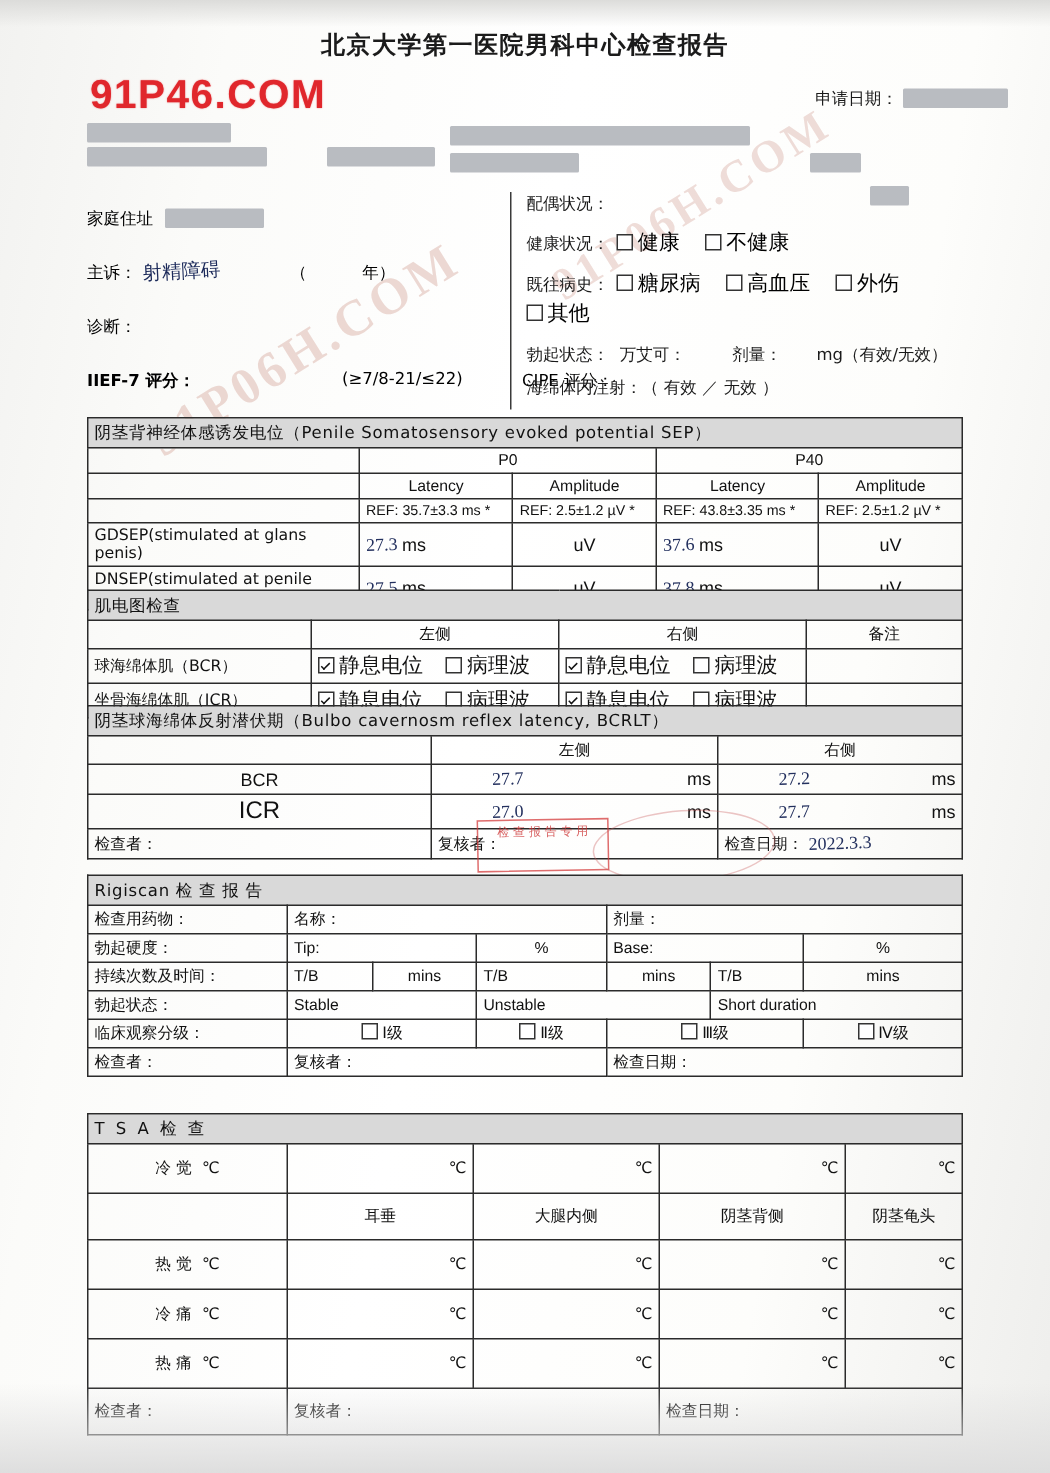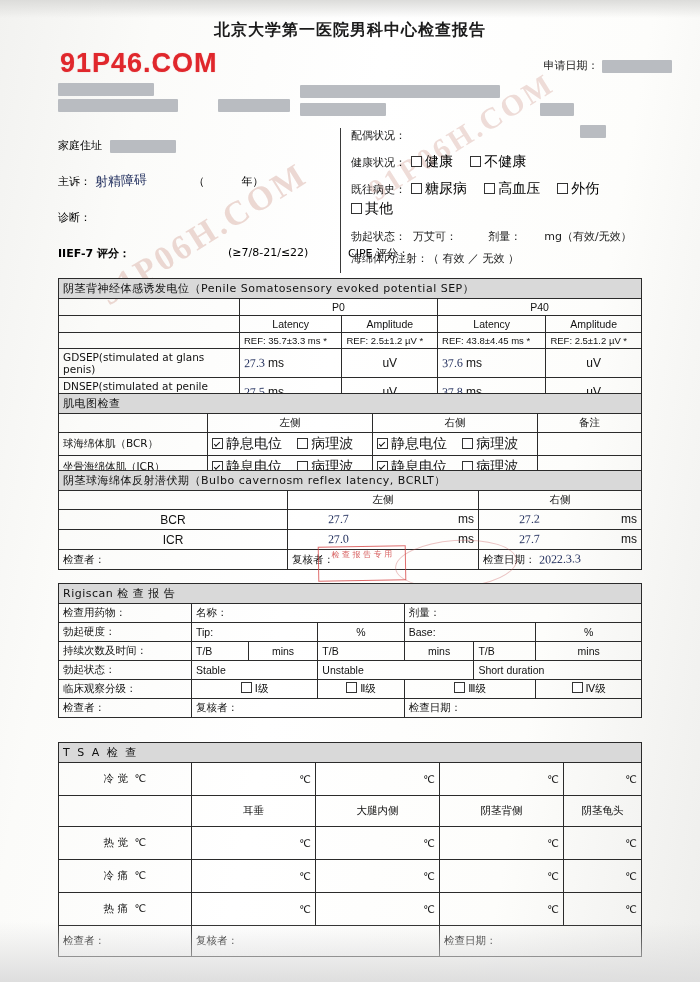--- a/index.html
+++ b/index.html
@@ -204,21 +204,21 @@
         <td></td>
         <td class="ctr">Latency</td>
         <td class="ctr">Amplitude</td>
         <td class="ctr">Latency</td>
         <td class="ctr">Amplitude</td>
       </tr>
       <tr>
         <td></td>
         <td class="smallnote">REF: 35.7±3.3 ms *</td>
         <td class="smallnote">REF: 2.5±1.2 µV *</td>
-        <td class="smallnote">REF: 43.8±4.45 ms *</td>
+        <td class="smallnote">REF: 43.8±3.35 ms *</td>
         <td class="smallnote">REF: 2.5±1.2 µV *</td>
       </tr>
       <tr>
         <td class="cn">GDSEP(stimulated at glans penis)</td>
         <td><span class="hand2">27.3</span> <span class="unit">ms</span></td>
         <td class="ctr"><span class="unit">uV</span></td>
         <td><span class="hand2">37.6</span> <span class="unit">ms</span></td>
         <td class="ctr"><span class="unit">uV</span></td>
       </tr>
       <tr>
@@ -278,21 +278,21 @@
         <td style="width:220px"></td>
         <td class="ctr cn" style="width:182px">左侧</td>
         <td class="ctr cn">右侧</td>
       </tr>
       <tr>
         <td class="ctr" style="font-size:12px">BCR</td>
         <td><span class="hand2" style="margin-left:36px">27.7</span><span class="unit" style="float:right">ms</span></td>
         <td><span class="hand2" style="margin-left:36px">27.2</span><span class="unit" style="float:right">ms</span></td>
       </tr>
       <tr>
-        <td class="ctr" style="font-size:12px">ICR</td>
+        <td class="ctr" style="font-size:16px">ICR</td>
         <td><span class="hand2" style="margin-left:36px">27.0</span><span class="unit" style="float:right">ms</span></td>
         <td><span class="hand2" style="margin-left:36px">27.7</span><span class="unit" style="float:right">ms</span></td>
       </tr>
       <tr>
         <td class="cn">
           <span>检查者：</span>
           <span class="sig"></span>
         </td>
         <td class="cn">
           <span>复核者：</span>

